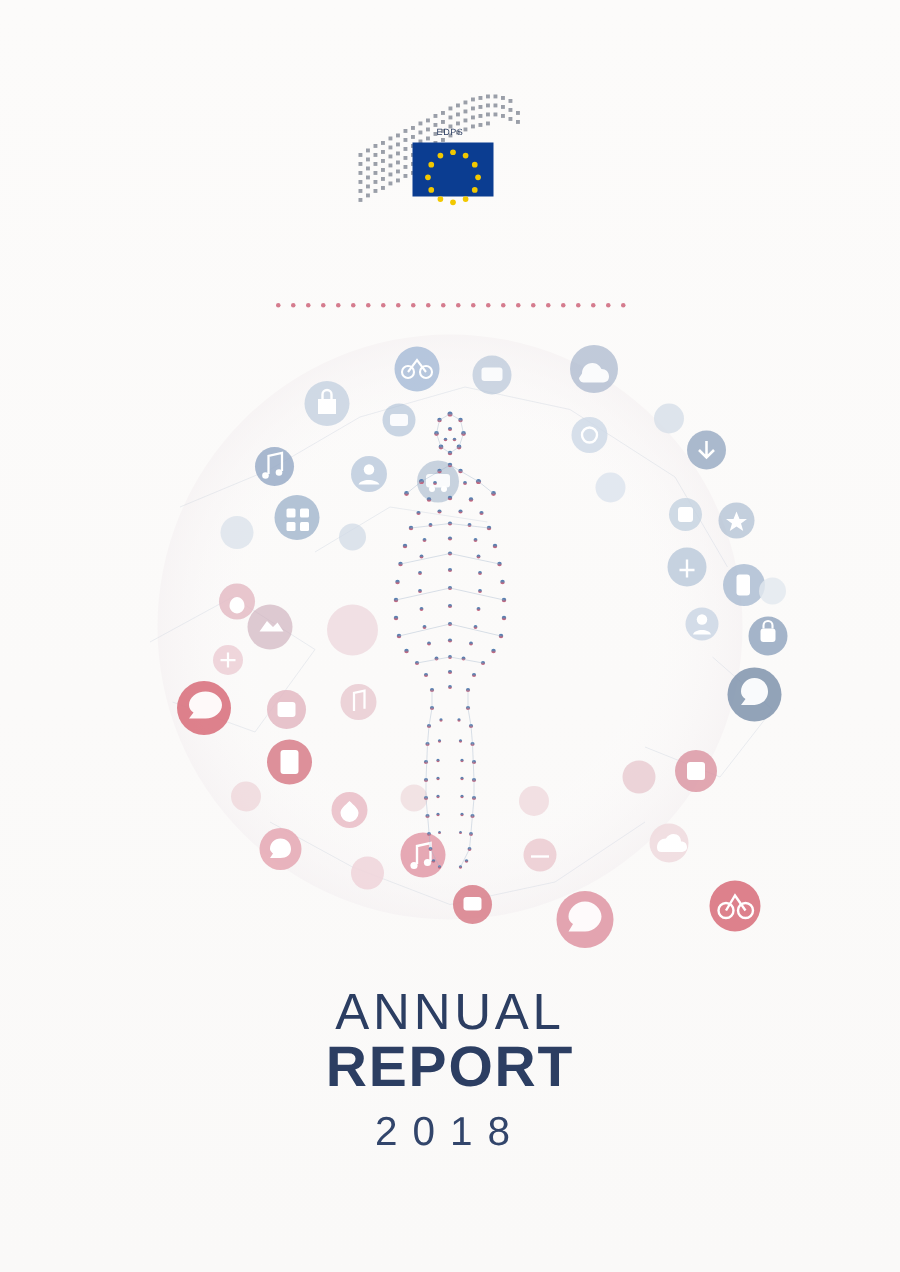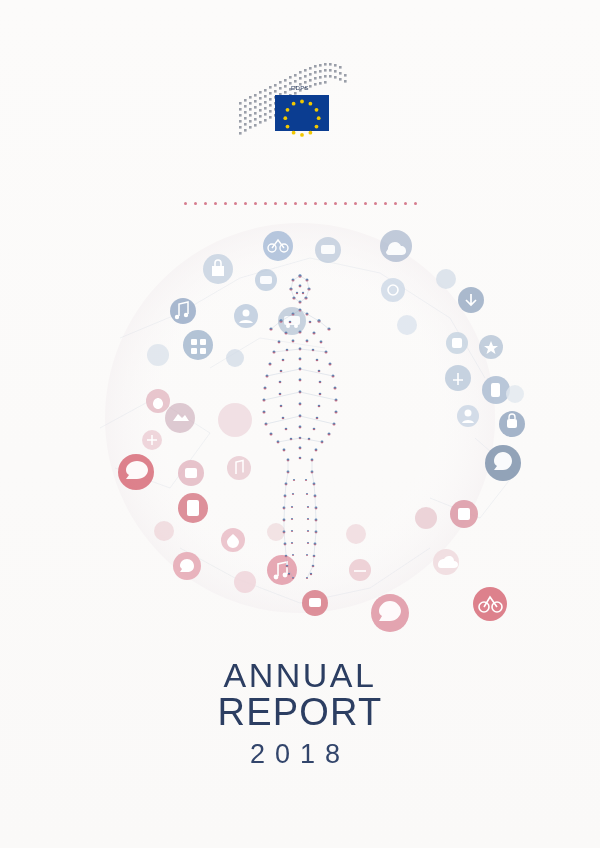--- a/index.html
+++ b/index.html
@@ -100,21 +100,21 @@
   .report-title .l1 {
     display: block;
     font-size: 34px;
     font-weight: 400;
     letter-spacing: 2.5px;
     line-height: 1.02;
   }
   .report-title .l2 {
     display: block;
     font-size: 38px;
-    font-weight: 400;
+    font-weight: 700;
     letter-spacing: 1.2px;
     line-height: 1.0;
   }
   .report-title .l3 {
     display: block;
     margin-top: 8px;
     font-size: 27px;
     font-weight: 300;
     letter-spacing: 10px;
     color: #32456b;

